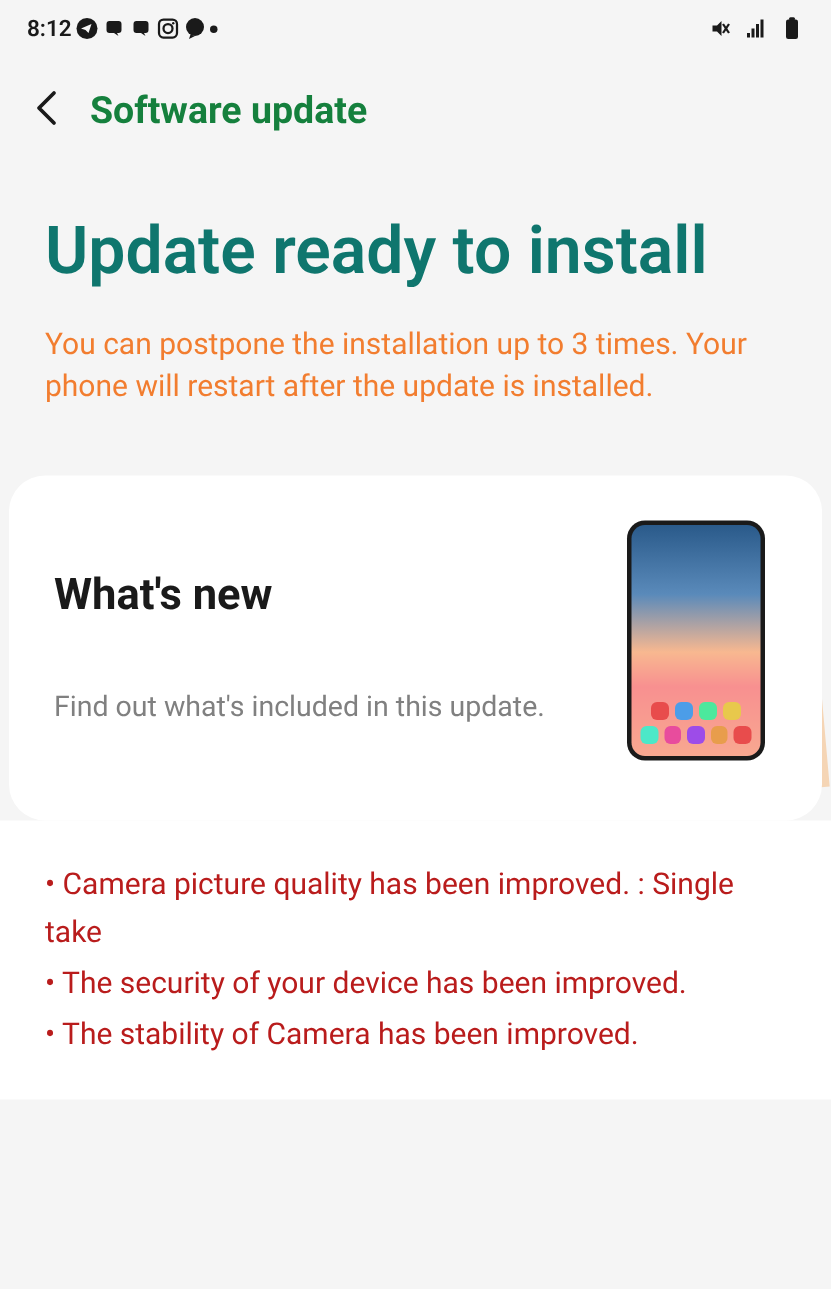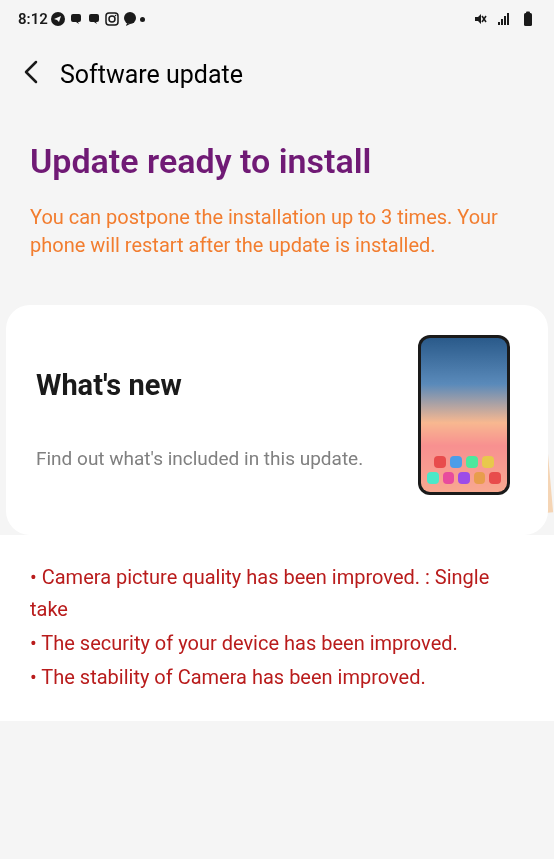--- a/index.html
+++ b/index.html
@@ -61,30 +61,30 @@
       border: none;
       font-size: 28px;
       font-weight: 300;
       color: #1a1a1a;
       cursor: pointer;
       padding: 0;
       line-height: 1;
     }
     .header-title {
       font-size: 25px;
-      font-weight: 400;
-      color: #000000;
+      font-weight: 700;
+      color: #15803d;
     }
     .content {
       padding: 40px 30px 20px;
     }
     .main-title {
-      font-size: 34px;
+      font-size: 44px;
       font-weight: 600;
-      color: #701a75;
+      color: #0f766e;
       margin-bottom: 22px;
     }
     .warning-text {
       font-size: 20px;
       color: #f27d2f;
       line-height: 1.4;
       margin-bottom: 46px;
     }
     .whats-new-card {
       background: #ffffff;

